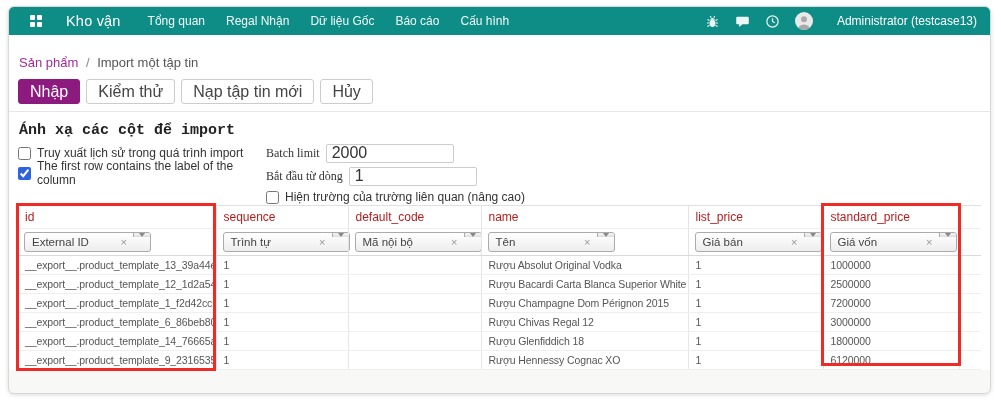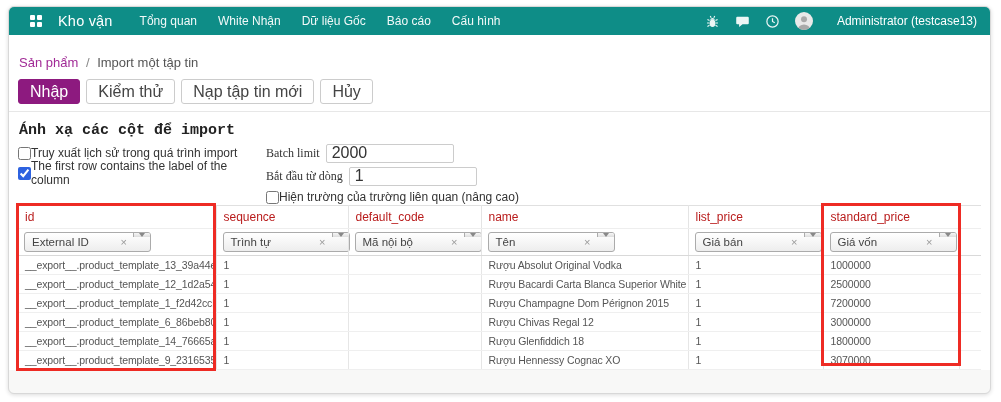--- a/index.html
+++ b/index.html
@@ -21,21 +21,21 @@
   }
   
   .topbar {
     flex:0 0 28px; height:28px;
     background:var(--topbar, #0e8d87);
     display:flex; align-items:center;
     padding:0 13px; color:#fff;
   }
   .apps-icon { display:grid; grid-template-columns:5px 5px; grid-template-rows:5px 5px; gap:2px; margin-left:8px; cursor:pointer; }
   .apps-icon span { background:#fff; border-radius:1px; }
-  .app-title { font-size:14.5px; margin-left:16px; letter-spacing:.2px; }
+  .app-title { font-size:14.5px; margin-left:24px; letter-spacing:.2px; }
   .topnav { display:flex; gap:21px; margin-left:27px; font-size:12px; }
   .topnav .menu-item { cursor:pointer; opacity:.95; white-space:nowrap; }
   .topbar-spacer { flex:1; }
   .topbar-right { display:flex; align-items:center; gap:15px; }
   .tb-icon { width:15px; height:15px; display:block; opacity:.92; cursor:pointer; }
   .user-menu { display:flex; align-items:center; gap:24px; cursor:pointer; }
   .user-name { font-size:12px; white-space:nowrap; }
   
   .content { background:#fff; flex:0 0 auto; }
   .control-panel { padding:20px 9px 7px; border-bottom:1px solid #e7e7e7; }
@@ -47,21 +47,21 @@
   .btn {
     font-family:inherit; font-size:16px; height:25px; padding:0 11px;
     background:#fff; border:1px solid #ccc; border-radius:3px; color:#444;
     cursor:pointer; white-space:nowrap;
   }
   .btn.primary { background:var(--primary,#8d1a7f); border-color:var(--primary,#8d1a7f); color:#fff; }
   .form-area { padding:6px 9px 0; }
   .section-title { font-size:15px; font-weight:bold; color:#222; margin:4px 0 4px 1px;font-family:Liberation Mono, monospace; }
   .options { display:flex; font-size:12px; color:#333; }
   .opts-left { width:248px; }
-  .check-row { display:flex; align-items:center; height:20px; gap:0; }
+  .check-row { display:flex; align-items:center; height:20px; gap:6px; }
   .check-row input { width:13px; height:13px; margin:0; accent-color:var(--checkbox,#2d62e0); }
   .opts-right .field-row { display:flex; align-items:center; height:20px; margin-bottom:3px; }
   .opts-right label { margin-right:6px; white-space:nowrap;font-family:Liberation Serif, serif; }
   .opts-right input[type="text"] {
     width:128px; height:19px; border:1px solid #ccc; border-radius:2px;
     font-family:inherit; font-size:16px; padding:0 5px; color:#333;
   }
   .opts-right .check-row { height:16px; }
   
   .table-wrap { position:relative; margin-top:0; }
@@ -113,21 +113,21 @@
   <div class="topbar">
     <div class="apps-icon">
       <span></span>
         <span></span>
         <span></span>
         <span></span>
     </div>
     <div class="app-title">Kho vận</div>
     <div class="topnav">
         <span class="menu-item">Tổng quan</span>
-        <span class="menu-item">White Nhận</span>
+        <span class="menu-item">Regal Nhận</span>
         <span class="menu-item">Dữ liệu Gốc</span>
         <span class="menu-item">Báo cáo</span>
         <span class="menu-item">Cấu hình</span>
       </div>
     <div class="topbar-spacer"></div>
     <div class="topbar-right">
       <svg class="tb-icon" viewBox="0 0 16 16">
         <g stroke="#fff" stroke-width="1.2" fill="none">
           <path d="M4.8 7 L2.6 5.8 M4.6 9.6 H2.2 M4.8 12 L2.6 13.3 M11.2 7 L13.4 5.8 M11.4 9.6 H13.8 M11.2 12 L13.4 13.3 M6.6 4 L5.6 2.2 M9.4 4 L10.4 2.2"></path>
         </g>
@@ -317,21 +317,21 @@
                 <td>1</td>
                 <td>1800000</td>
                 <td></td>
               </tr>
               <tr>
                 <td>__export__.product_template_9_2316535f</td>
                 <td>1</td>
                 <td></td>
                 <td>Rượu Hennessy Cognac XO</td>
                 <td>1</td>
-                <td>3070000</td>
+                <td>6120000</td>
                 <td></td>
               </tr>
             </tbody>
         </table>
         <div class="anno anno-id"></div>
         <div class="anno anno-std"></div>
       </div>
     </div>
 
   </div>

